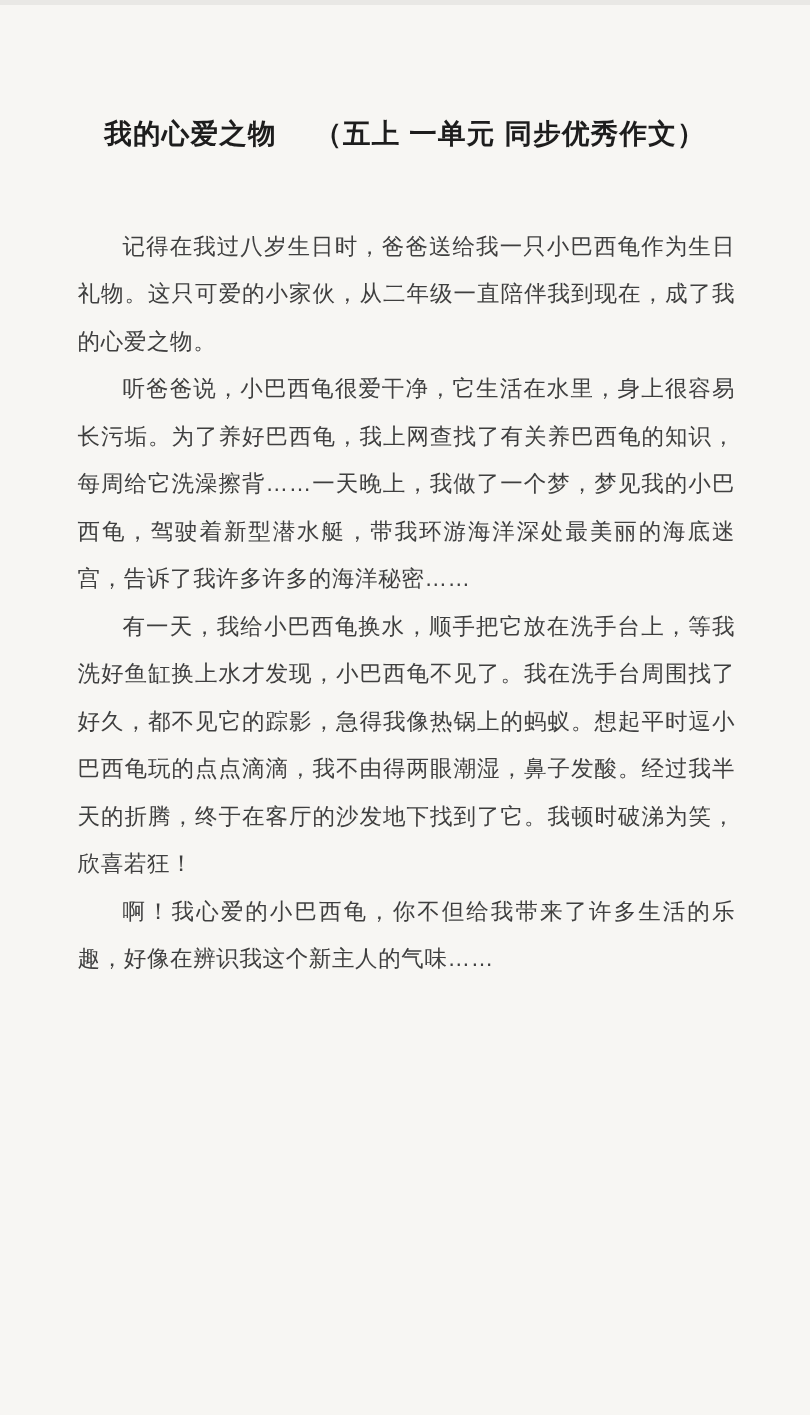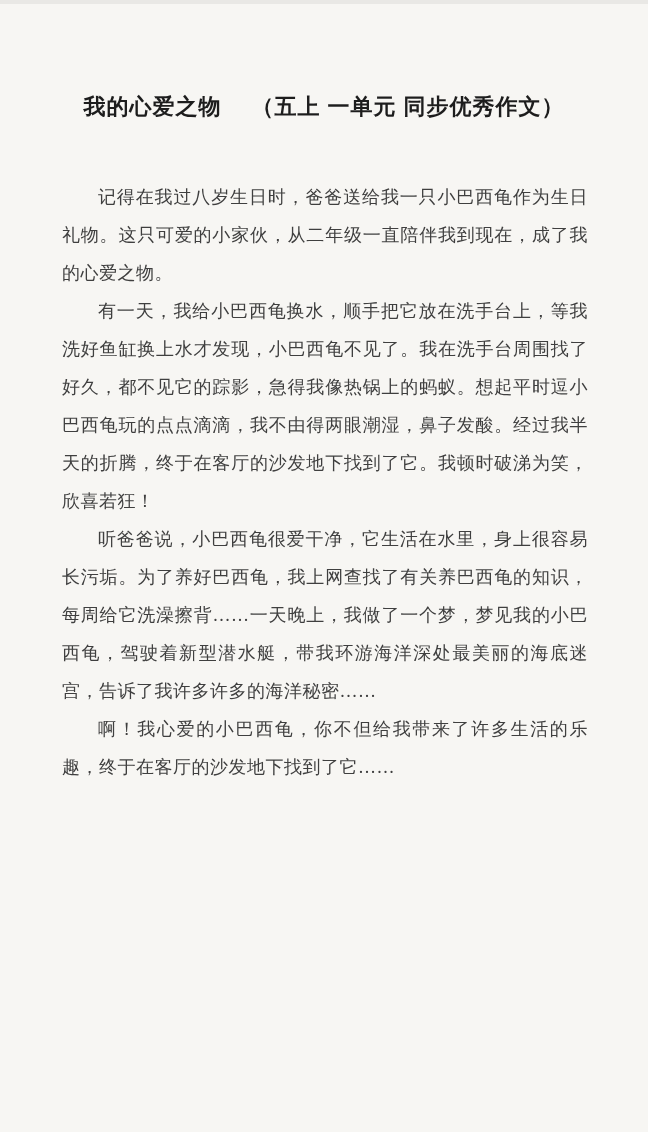--- a/index.html
+++ b/index.html
@@ -28,21 +28,20 @@
     letter-spacing: 1px;
     white-space: nowrap;
   }
   .title-gap {
     display: inline-block;
     width: 30px;
   }
   .content {
     margin: 56px 60px 0 62px;
     width: 526px;
-    font-family: Liberation Serif, serif;
   }
   .para {
     margin: 0;
     font-size: 18px;
     line-height: 38px;
     color: #3f3f3f;
     text-align: justify;
     text-indent: 2em;
     letter-spacing: 0.5px;
   }
@@ -51,16 +50,16 @@
 <body>
 
 <div class="topbar"></div>
 
 <div class="title-row">
   <span>我的心爱之物</span><span class="title-gap"></span><span>（五上 一单元 同步优秀作文）</span>
 </div>
 
 <div class="content">
     <p class="para">记得在我过八岁生日时，爸爸送给我一只小巴西龟作为生日礼物。这只可爱的小家伙，从二年级一直陪伴我到现在，成了我的心爱之物。</p>
+    <p class="para">听爸爸说，小巴西龟很爱干净，它生活在水里，身上很容易长污垢。为了养好巴西龟，我上网查找了有关养巴西龟的知识，每周给它洗澡擦背……一天晚上，我做了一个梦，梦见我的小巴西龟，驾驶着新型潜水艇，带我环游海洋深处最美丽的海底迷宫，告诉了我许多许多的海洋秘密……</p>
     <p class="para">有一天，我给小巴西龟换水，顺手把它放在洗手台上，等我洗好鱼缸换上水才发现，小巴西龟不见了。我在洗手台周围找了好久，都不见它的踪影，急得我像热锅上的蚂蚁。想起平时逗小巴西龟玩的点点滴滴，我不由得两眼潮湿，鼻子发酸。经过我半天的折腾，终于在客厅的沙发地下找到了它。我顿时破涕为笑，欣喜若狂！</p>
-    <p class="para">听爸爸说，小巴西龟很爱干净，它生活在水里，身上很容易长污垢。为了养好巴西龟，我上网查找了有关养巴西龟的知识，每周给它洗澡擦背……一天晚上，我做了一个梦，梦见我的小巴西龟，驾驶着新型潜水艇，带我环游海洋深处最美丽的海底迷宫，告诉了我许多许多的海洋秘密……</p>
-    <p class="para">啊！我心爱的小巴西龟，你不但给我带来了许多生活的乐趣，终于在客厅的沙发地下找到了它……</p>
+    <p class="para">啊！我心爱的小巴西龟，你不但给我带来了许多生活的乐趣，好像在辨识我这个新主人的气味……</p>
   </div>
 
 </body></html>

